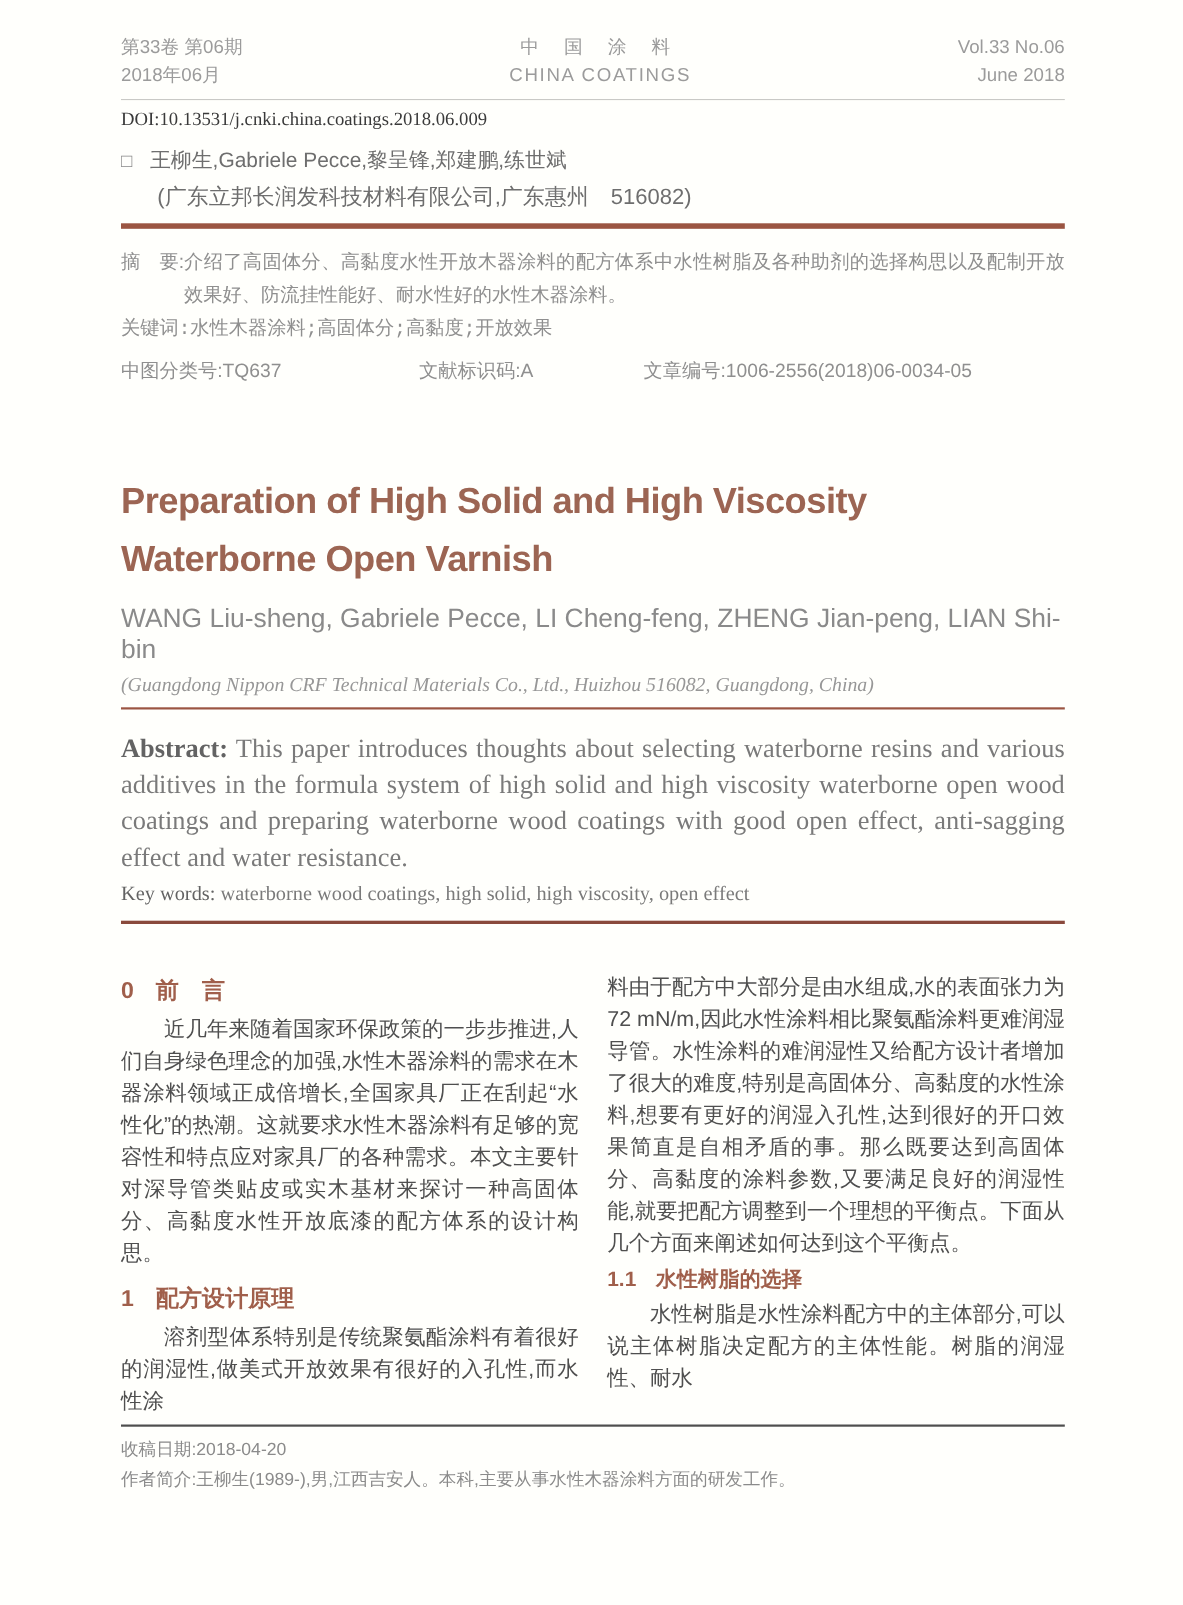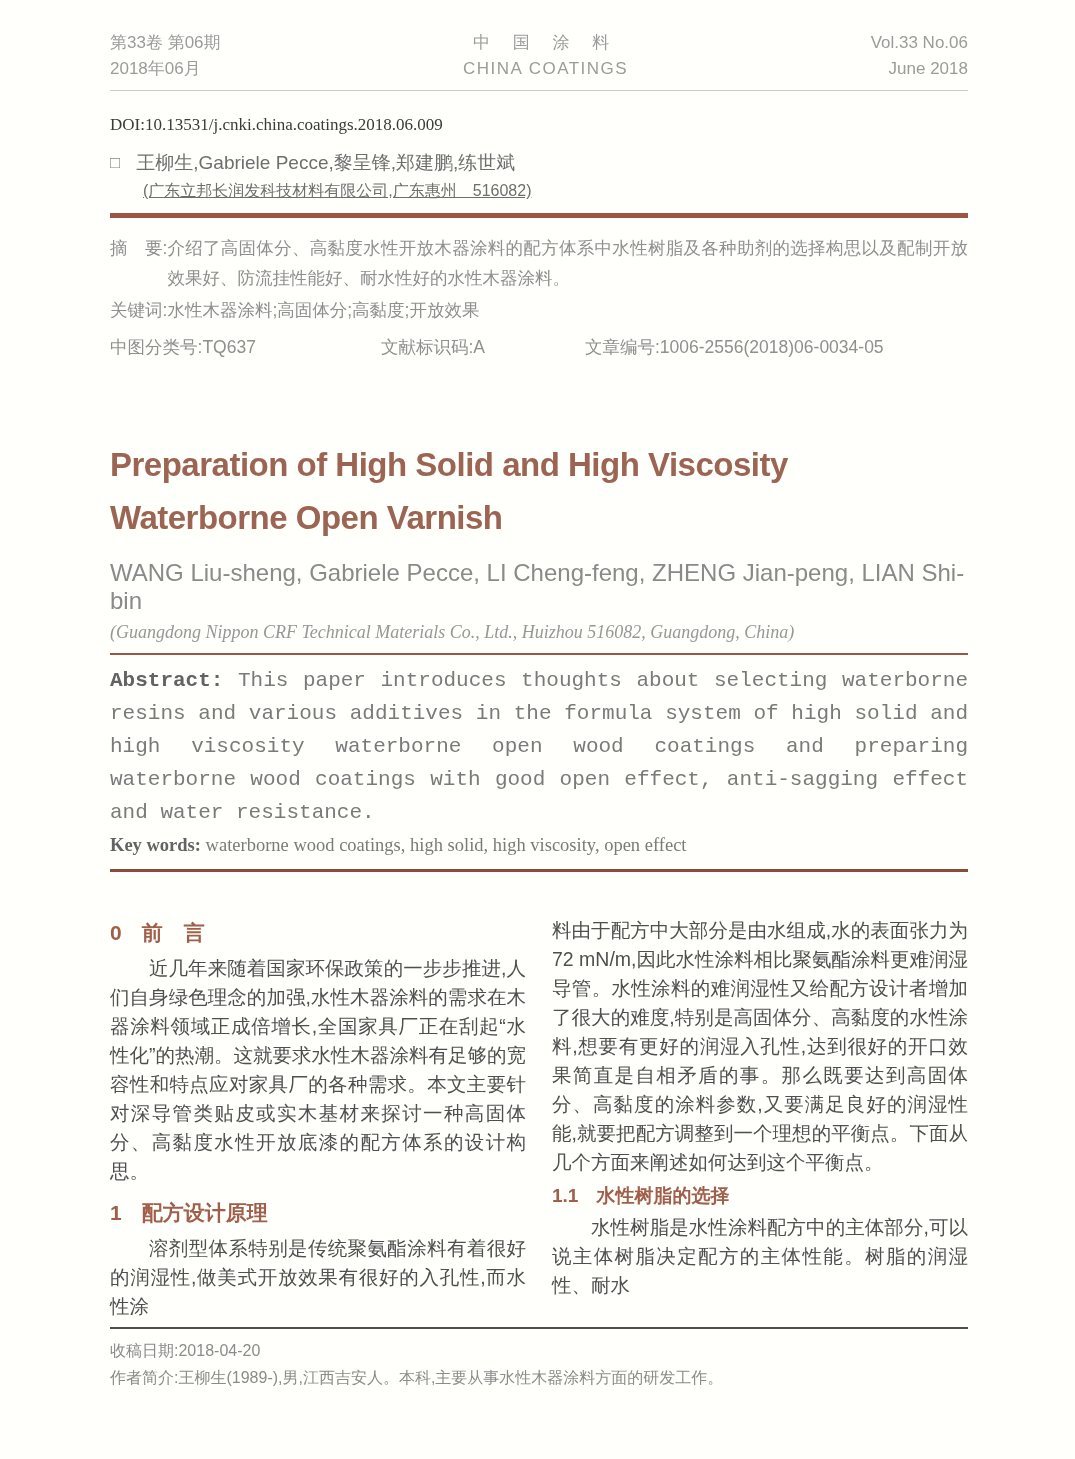--- a/index.html
+++ b/index.html
@@ -26,75 +26,75 @@
     display:flex;justify-content:space-between;align-items:flex-start;
     color:var(--gray-head);font-size:17px;line-height:1.55;
     padding-bottom:7px;border-bottom:1px solid #c9c9c6;
   }
   .jheader .cell{white-space:nowrap;}
   .jheader .center{text-align:center;}
   .jheader .center .cn{letter-spacing:9px;}
   .jheader .center .en{letter-spacing:1.5px;}
   .jheader .right{text-align:right;}
   .doi-line{
-    margin-top:24px;font-family:"Liberation Serif",serif;
+    margin-top:8px;font-family:"Liberation Serif",serif;
     color:#3a3a3a;font-size:17px;
   }
   
   .title-cn{
     margin-top:30px;color:var(--accent);
     font-size:45px;font-weight:bold;letter-spacing:3px;line-height:1.44;
   }
   .authors-cn{
     margin-top:14px;display:flex;align-items:flex-start;
     color:var(--gray-mid);font-size:19px;line-height:1.5;
   }
   .author-marker{
     color:#8a8a8a;font-size:17px;margin-right:16px;margin-top:1px;
   }
   .affil-cn{
-    margin-left:33px;color:var(--gray-mid);font-size:16px;margin-top:4px;text-decoration:underline;
+    margin-left:33px;color:var(--gray-mid);font-size:20px;margin-top:4px;
   }
   .rule{width:100%;}
   .rule-thick{height:5px;background:var(--rule-brown);margin-top:11px;}
   
   .abstract-cn{
     margin-top:15px;display:flex;
     color:var(--gray-light);font-size:17.5px;line-height:30px;
   }
   .abstract-cn .label{white-space:nowrap;}
   .abstract-cn .text{flex:1;text-align:justify;}
-  .kw-cn{margin-top:2px;color:var(--gray-light);font-size:17.5px;line-height:30px;}
+  .kw-cn{margin-top:2px;color:var(--gray-light);font-size:17.5px;line-height:30px;font-family:Liberation Mono, monospace;}
   .meta-row{
     margin-top:8px;display:flex;color:var(--gray-light);
     font-size:17.5px;line-height:28px;
   }
   .meta-row .m2{margin-left:125px;}
   .meta-row .m3{margin-left:100px;}
   
   .title-en{
     margin-top:78px;color:var(--accent);
     font-size:33px;font-weight:bold;letter-spacing:-0.5px;line-height:1.6;
   }
   .authors-en{margin-top:14px;color:#8a8a8a;font-size:24px;}
   .affil-en{
     margin-top:7px;color:#979797;font-size:18px;
     font-family:"Liberation Serif",serif;font-style:italic;
   }
   .rule-thin{height:2px;background:var(--rule-brown);margin-top:10px;}
   .abstract-en{
-    margin-top:9px;font-family:Liberation Mono, monospace;
-    color:var(--gray-en);font-size:21px;line-height:33px;text-align:justify;
+    margin-top:20px;font-family:Liberation Serif, serif;
+    color:var(--gray-en);font-size:24px;line-height:33px;text-align:justify;
   }
   .abstract-en .blabel{font-weight:bold;color:#636363;}
   .kw-en{
     font-family:"Liberation Serif",serif;color:var(--gray-en);
     font-size:18.5px;line-height:33px;
   }
-  .kw-en .blabel{font-weight:bold;color:#636363;}
+  .kw-en .blabel{font-weight:normal;color:#636363;}
   .rule-med{height:3px;background:var(--rule-dark);margin-top:7px;}
   
   .columns{margin-top:44px;display:flex;gap:26px;}
   .col{width:416px;}
   .sec-h1{
     color:var(--accent-strong);font-size:21px;font-weight:bold;
     line-height:34px;margin-bottom:4px;
   }
   .sec-h1 .num{margin-right:20px;}
   .sec-h2{

